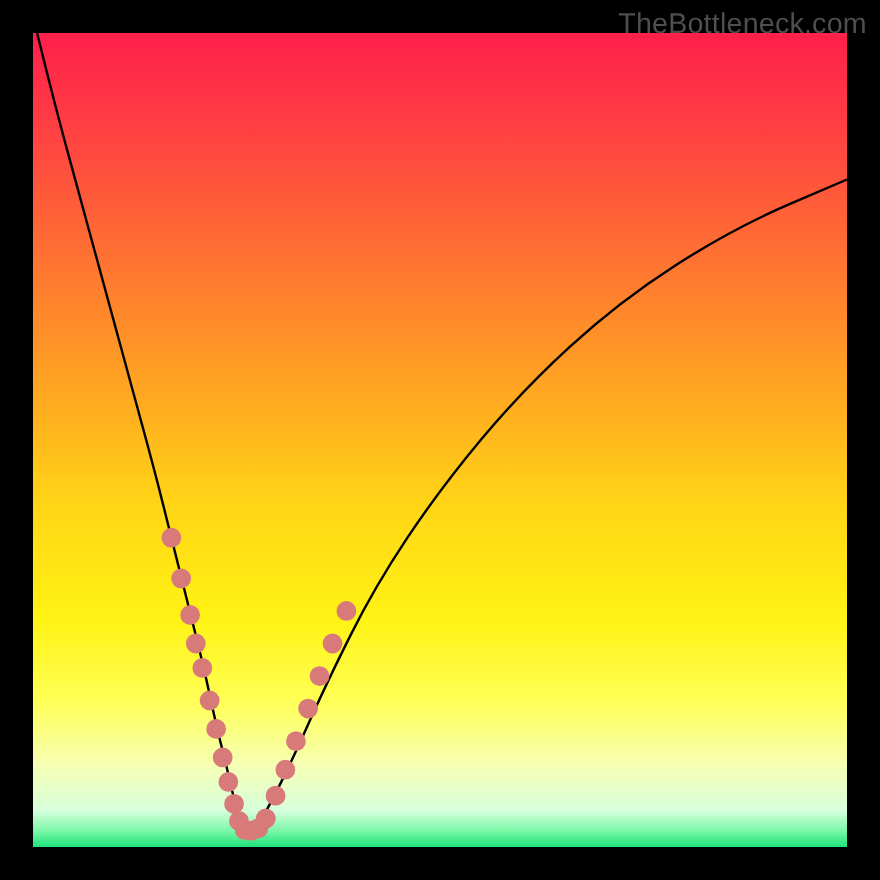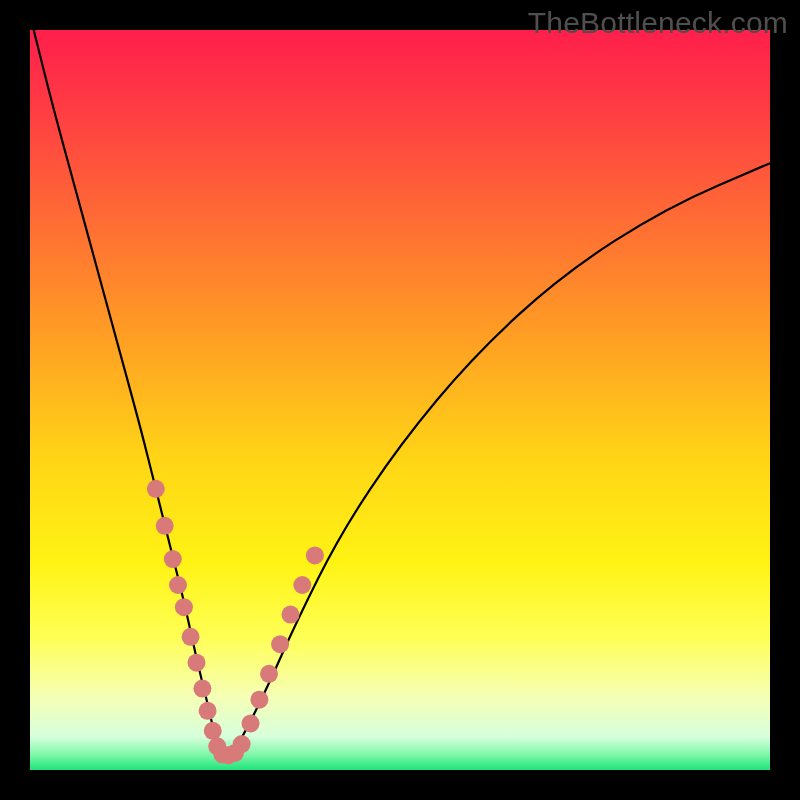--- a/index.html
+++ b/index.html
@@ -15,21 +15,21 @@
     position: relative;
     width: 800px;
     height: 800px;
     background: #000;
   }
   .watermark {
     position: absolute;
     top: 6px;
     right: 12px;
     color: #4f4f4f;
-    font-size: 30px;
+    font-size: 26px;
     font-weight: 500;
     letter-spacing: 0.2px;
     z-index: 5;
   }
   .plot {
     position: absolute;
     left: 30px;
     top: 30px;
     width: 740px;
     height: 740px;

